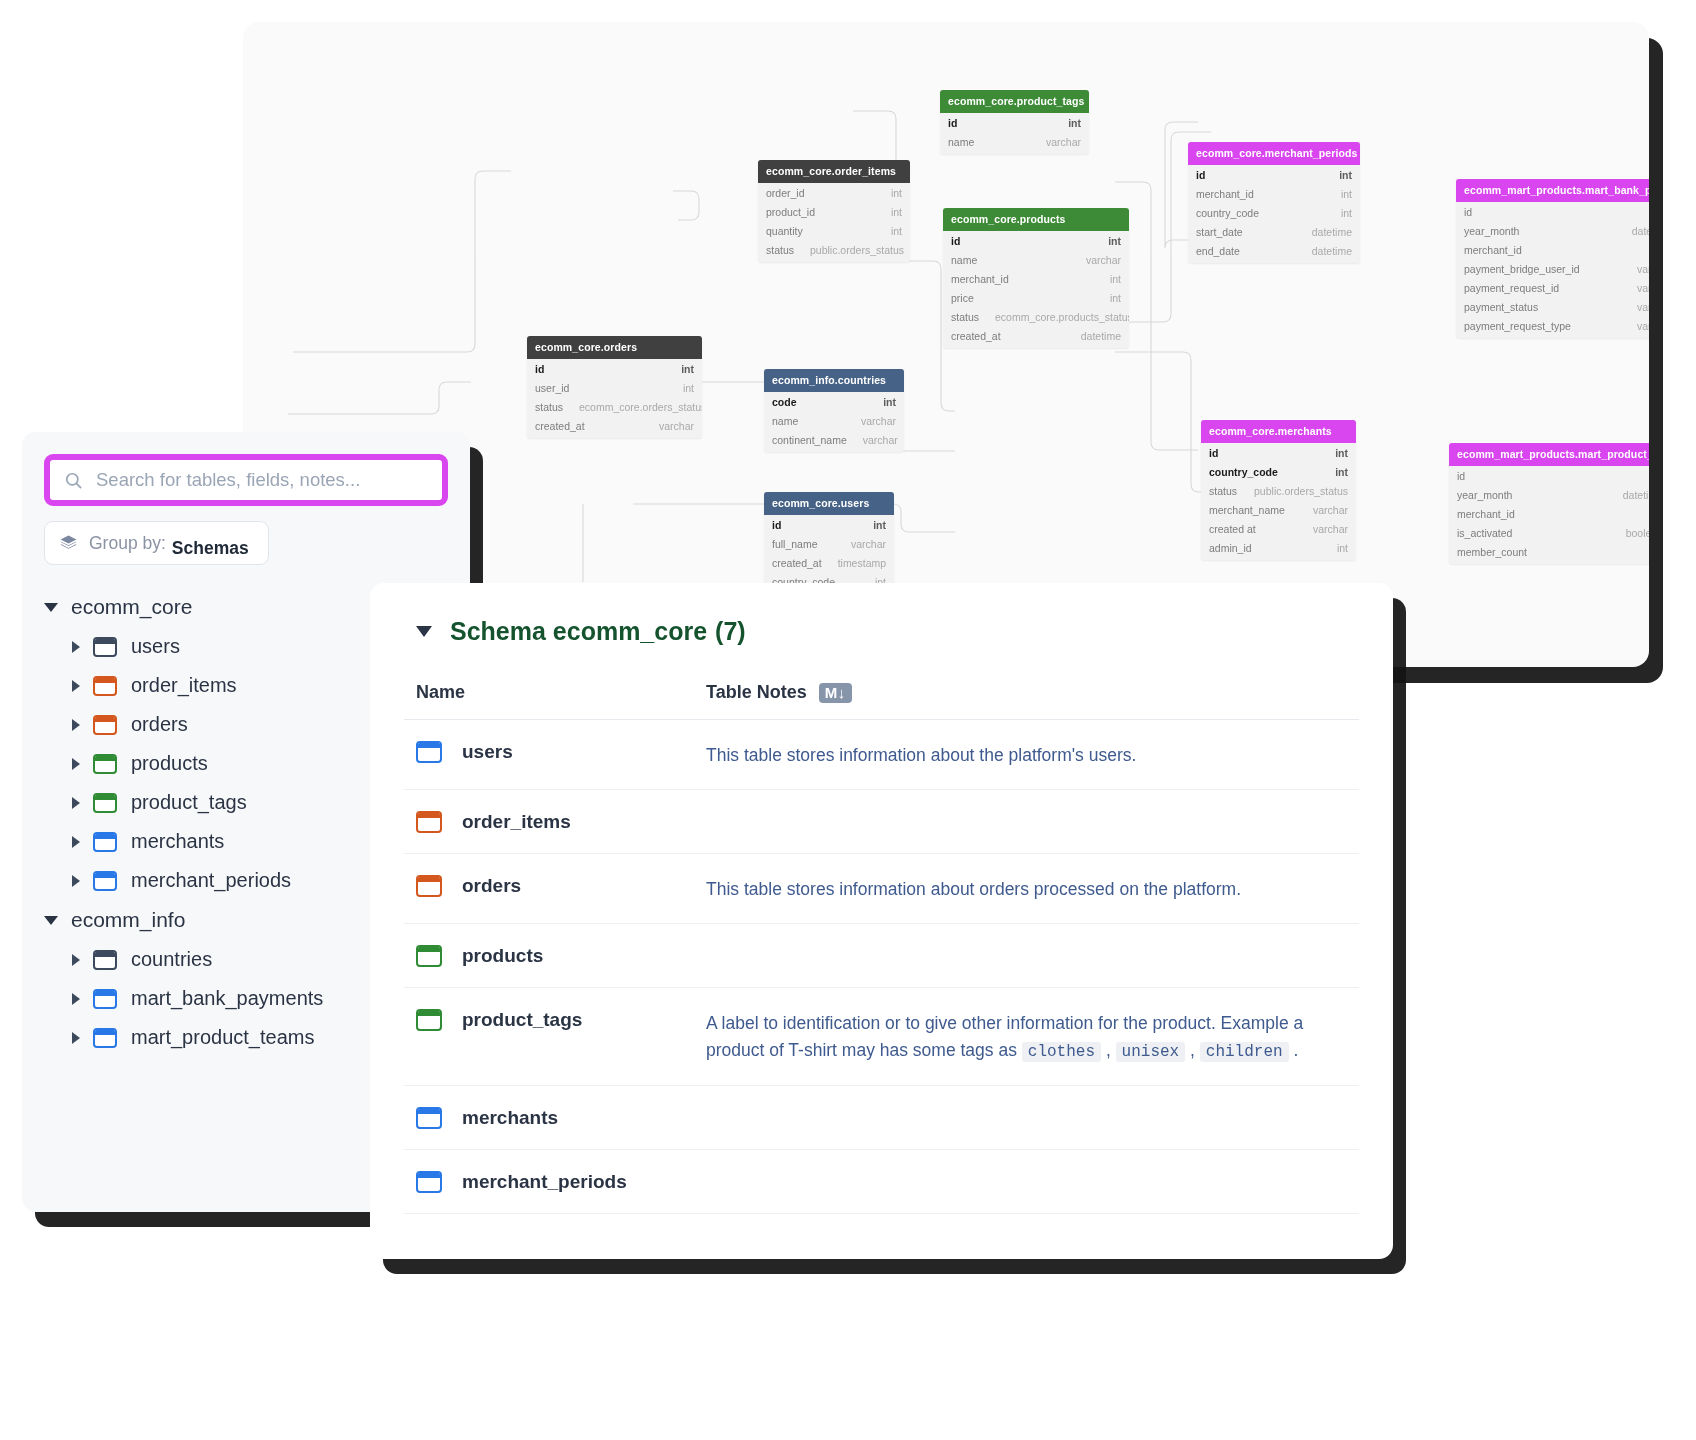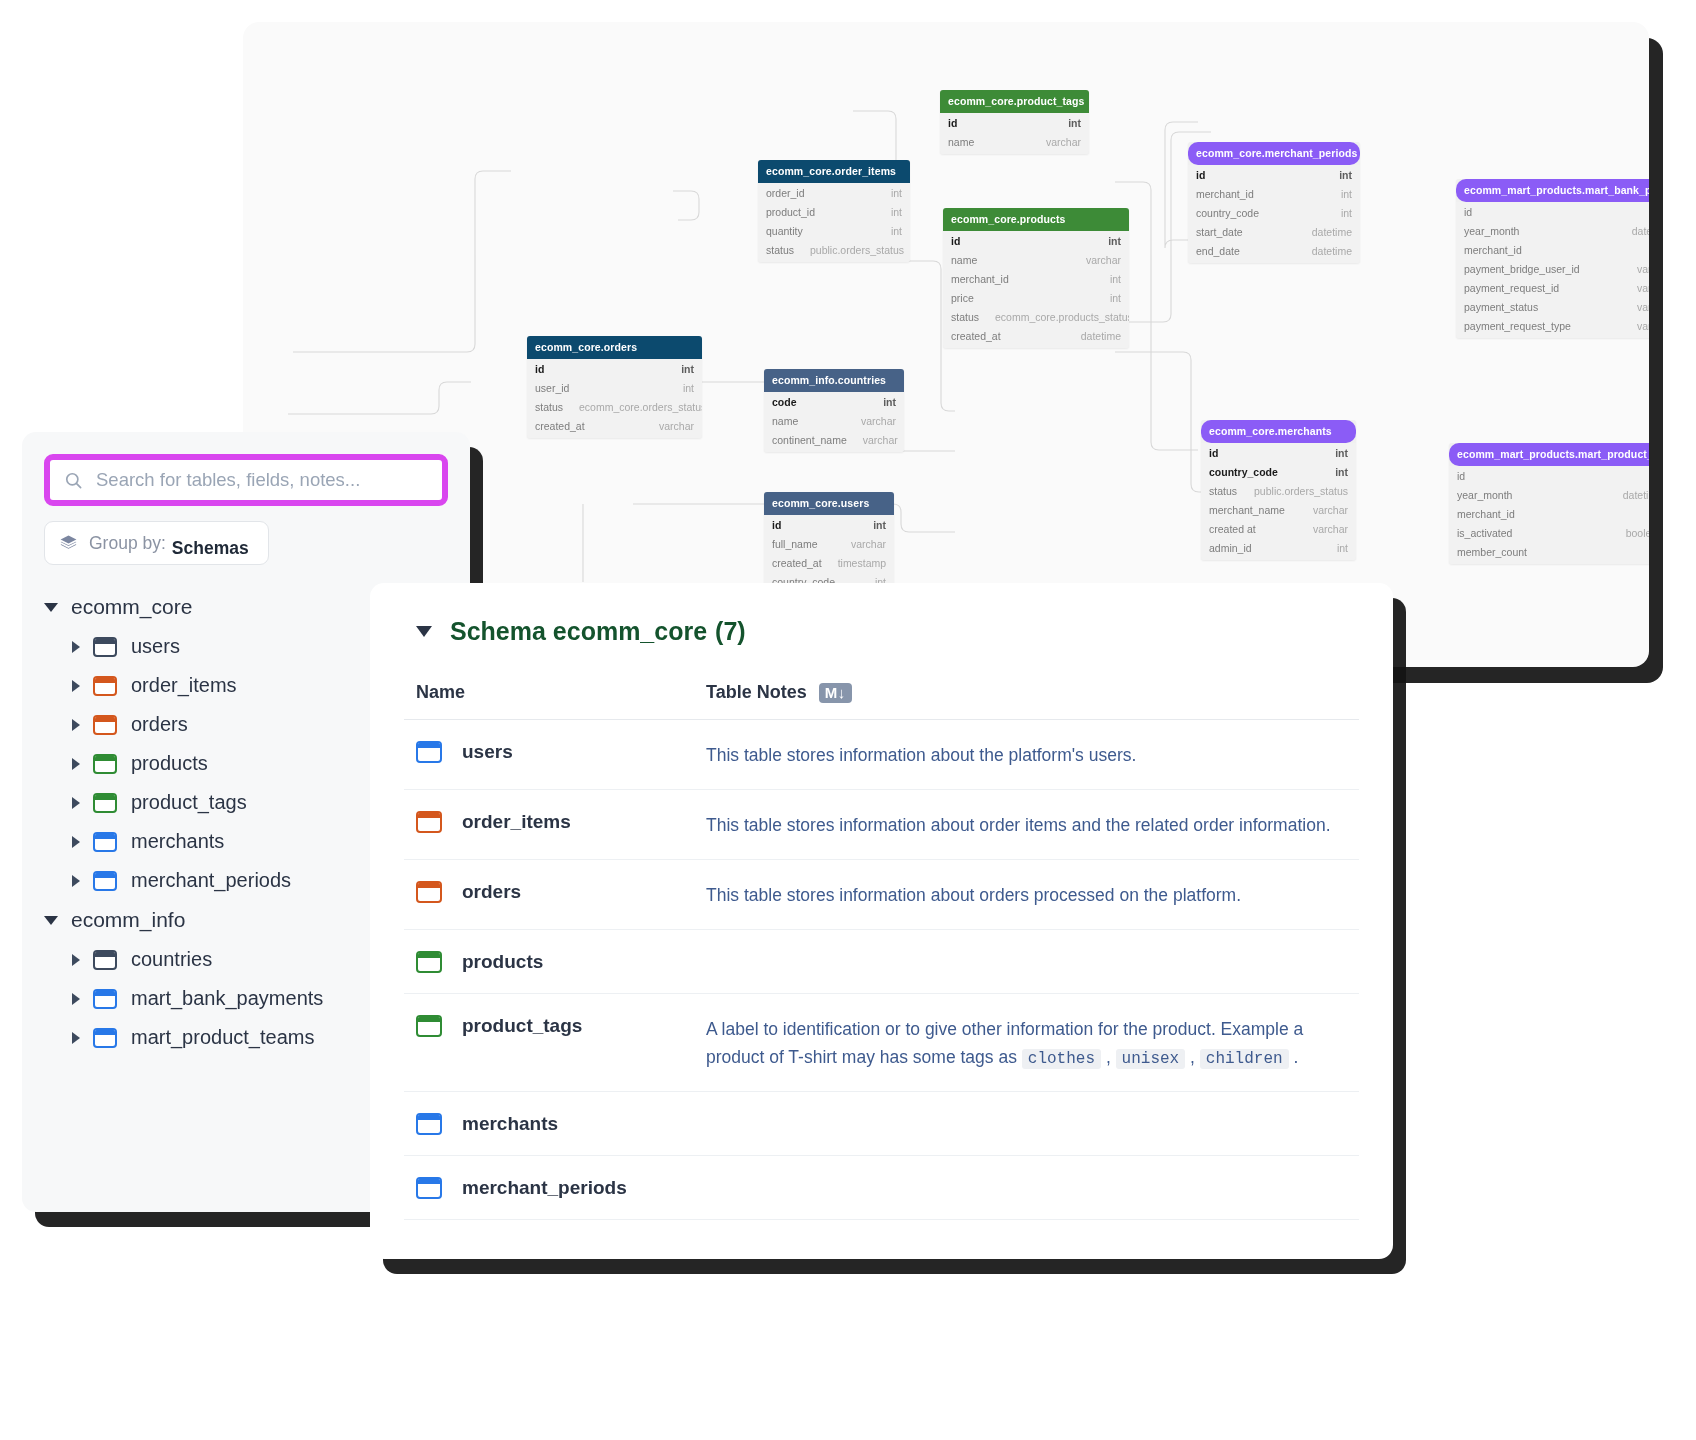--- a/index.html
+++ b/index.html
@@ -33,24 +33,24 @@
     box-shadow: 0 1px 2px rgba(0,0,0,0.07);
   }
   .erd-th {
     font-weight: bold;
     color: #ffffff;
     padding: 5px 8px 6px 8px;
     font-size: 10.5px;
     letter-spacing: 0.1px;
     white-space: nowrap;
   }
-  .erd-th.orange { background: #0c4a6e; }
+  .erd-th.orange { background: #404040; }
   .erd-th.green  { background: #3b8а33; }
   .erd-th.green  { background: #3d8b37; }
-  .erd-th.blue   { background: #8b5cf6; border-radius: 10px; }
+  .erd-th.blue   { background: #d946ef; }
   .erd-th.slate  { background: #476287; }
   .erd-rows { background: #f2f2f2; padding-bottom: 3px; }
   .erd-row {
     display: flex; justify-content: space-between; align-items: center;
     padding: 3.5px 8px;
     color: #8a8a8a;
     white-space: nowrap;
     text-align: center;
   }
   .erd-row .fname { color: #7d7d7d; }
@@ -602,21 +602,20 @@
             <span class="tbl-ico blue"></span>
             <span>users</span>
           </div>
           <div class="dnote">This table stores information about the platform's users.</div>
         </div>
         <div class="drow">
           <div class="dname">
             <span class="tbl-ico orange"></span>
             <span>order_items</span>
           </div>
-          <div class="dnote">This table stores information about order items and the related order information.</div>
         </div>
         <div class="drow">
           <div class="dname">
             <span class="tbl-ico orange"></span>
             <span>orders</span>
           </div>
           <div class="dnote">This table stores information about orders processed on the platform.</div>
         </div>
         <div class="drow">
           <div class="dname">

